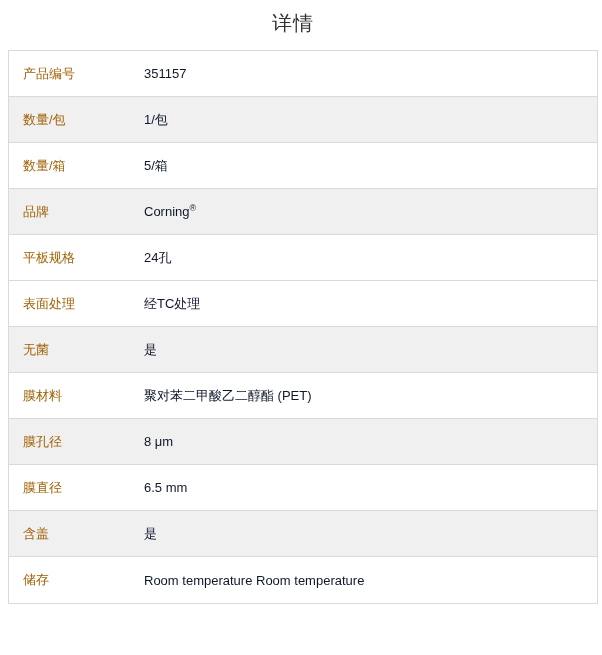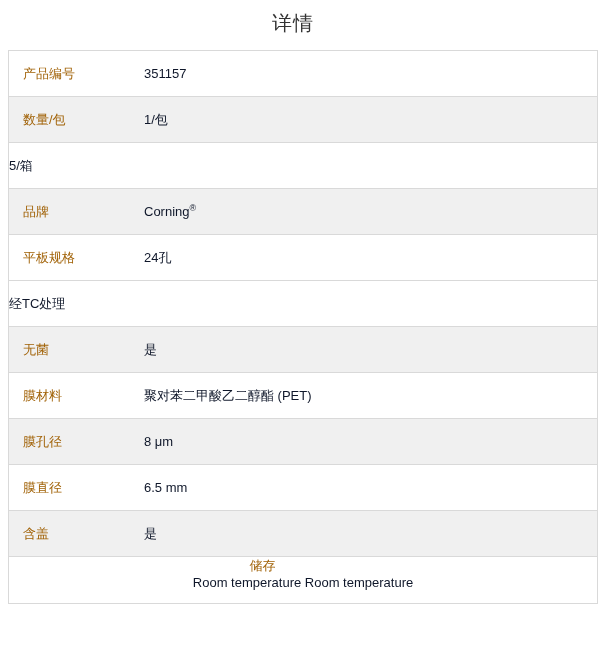--- a/index.html
+++ b/index.html
@@ -32,21 +32,20 @@
   .row {
     display: flex;
     align-items: center;
     height: 46px;
     box-sizing: border-box;
     border-bottom: 1px solid #d9d9d9;
     background: #ffffff;
   }
   .row:last-child {
     border-bottom: none;
-    flex-direction: column;
   }
   .row.alt {
     background: #f0f0f0;
   }
   .row-label {
     width: 121px;
     padding-left: 14px;
     flex-shrink: 0;
     font-size: 13px;
     color: #a16207;
@@ -69,31 +68,33 @@
   <div class="details-table" id="details-table">
       <div class="row">
         <span class="row-label">产品编号</span>
         <span class="row-value">351157</span>
       </div>
       <div class="row alt">
         <span class="row-label">数量/包</span>
         <span class="row-value">1/包</span>
       </div>
       <div class="row">
+        <span class="row-label">数量/箱</span>
         <span class="row-value">5/箱</span>
       </div>
       <div class="row alt">
         <span class="row-label">品牌</span>
         <span class="row-value">Corning<sup>®</sup></span>
       </div>
       <div class="row">
         <span class="row-label">平板规格</span>
         <span class="row-value">24孔</span>
       </div>
       <div class="row">
+        <span class="row-label">表面处理</span>
         <span class="row-value">经TC处理</span>
       </div>
       <div class="row alt">
         <span class="row-label">无菌</span>
         <span class="row-value">是</span>
       </div>
       <div class="row">
         <span class="row-label">膜材料</span>
         <span class="row-value">聚对苯二甲酸乙二醇酯 (PET)</span>
       </div>

